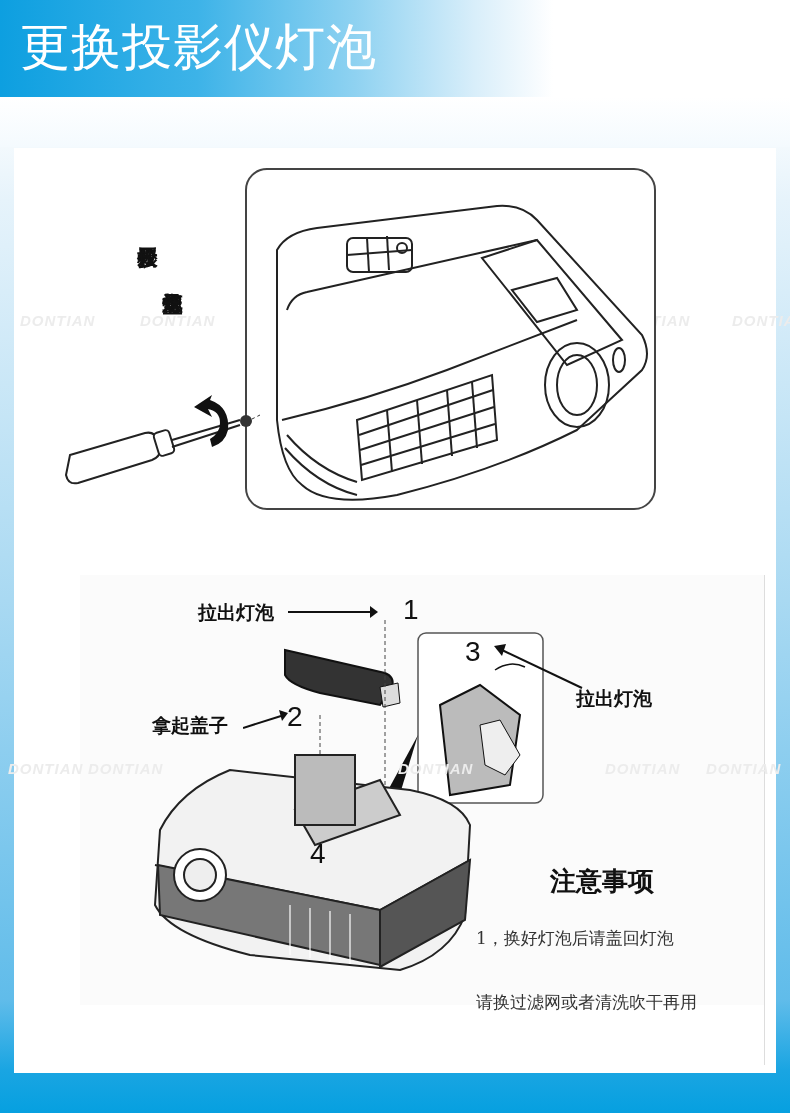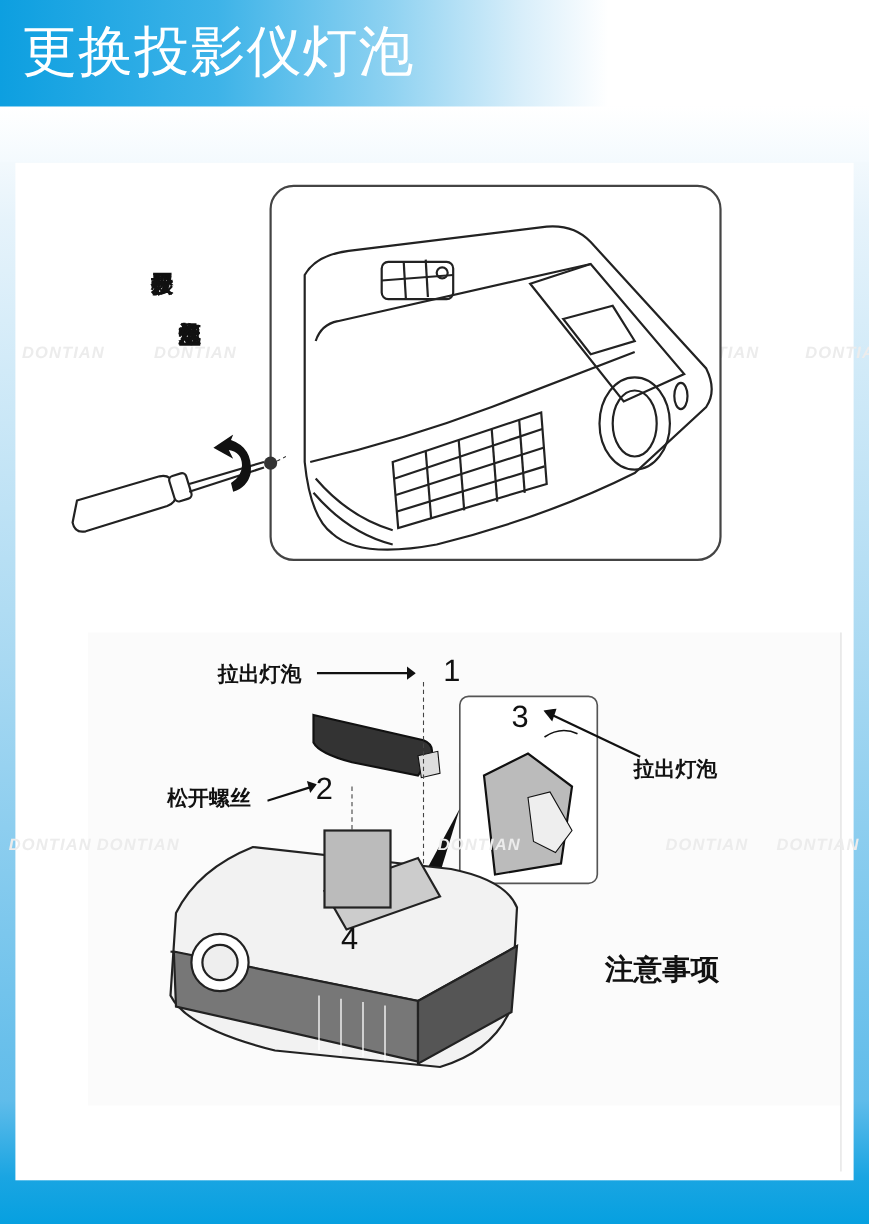--- a/index.html
+++ b/index.html
@@ -131,33 +131,35 @@
 <span class="wm" style="left:605px;top:760px">DONTIAN</span>
 <span class="wm" style="left:706px;top:760px">DONTIAN</span>
 
 <span class="lbl" style="left:198px;top:600px">拉出灯泡</span>
 <svg style="position:absolute;left:288px;top:602px" width="90" height="20">
     <line x1="0" y1="10" x2="82" y2="10" stroke="#111" stroke-width="2"></line>
     <path d="M82 4 L90 10 L82 16 Z" fill="#111"></path>
   </svg>
 <span class="num" style="left:403px;top:594px">1</span>
 
-<span class="lbl" style="left:152px;top:713px">松开螺丝</span>
+<span class="lbl" style="left:152px;top:713px">拿起盖子</span>
 <svg style="position:absolute;left:243px;top:708px" width="45" height="25">
     <line x1="0" y1="20" x2="38" y2="8" stroke="#111" stroke-width="2"></line>
     <path d="M36 2 L45 5 L39 13 Z" fill="#111"></path>
   </svg>
 <span class="num" style="left:287px;top:701px">2</span>
 
 <span class="num" style="left:465px;top:636px">3</span>
 <svg style="position:absolute;left:494px;top:644px" width="90" height="50">
     <line x1="8" y1="6" x2="88" y2="44" stroke="#111" stroke-width="2"></line>
     <path d="M0 2 L12 0 L8 12 Z" fill="#111"></path>
   </svg>
 <span class="lbl" style="left:576px;top:686px">拉出灯泡</span>
 
 <span class="num" style="left:310px;top:838px">4</span>
 
 <div class="notes-title">注意事项</div>
 <div class="note" style="top:926px">
+  <div>1，换好灯泡后请盖回灯泡</div>
 </div>
 <div class="note" style="top:990px">
+  <div>请换过滤网或者清洗吹干再用</div>
 </div>
 
 </body></html>

